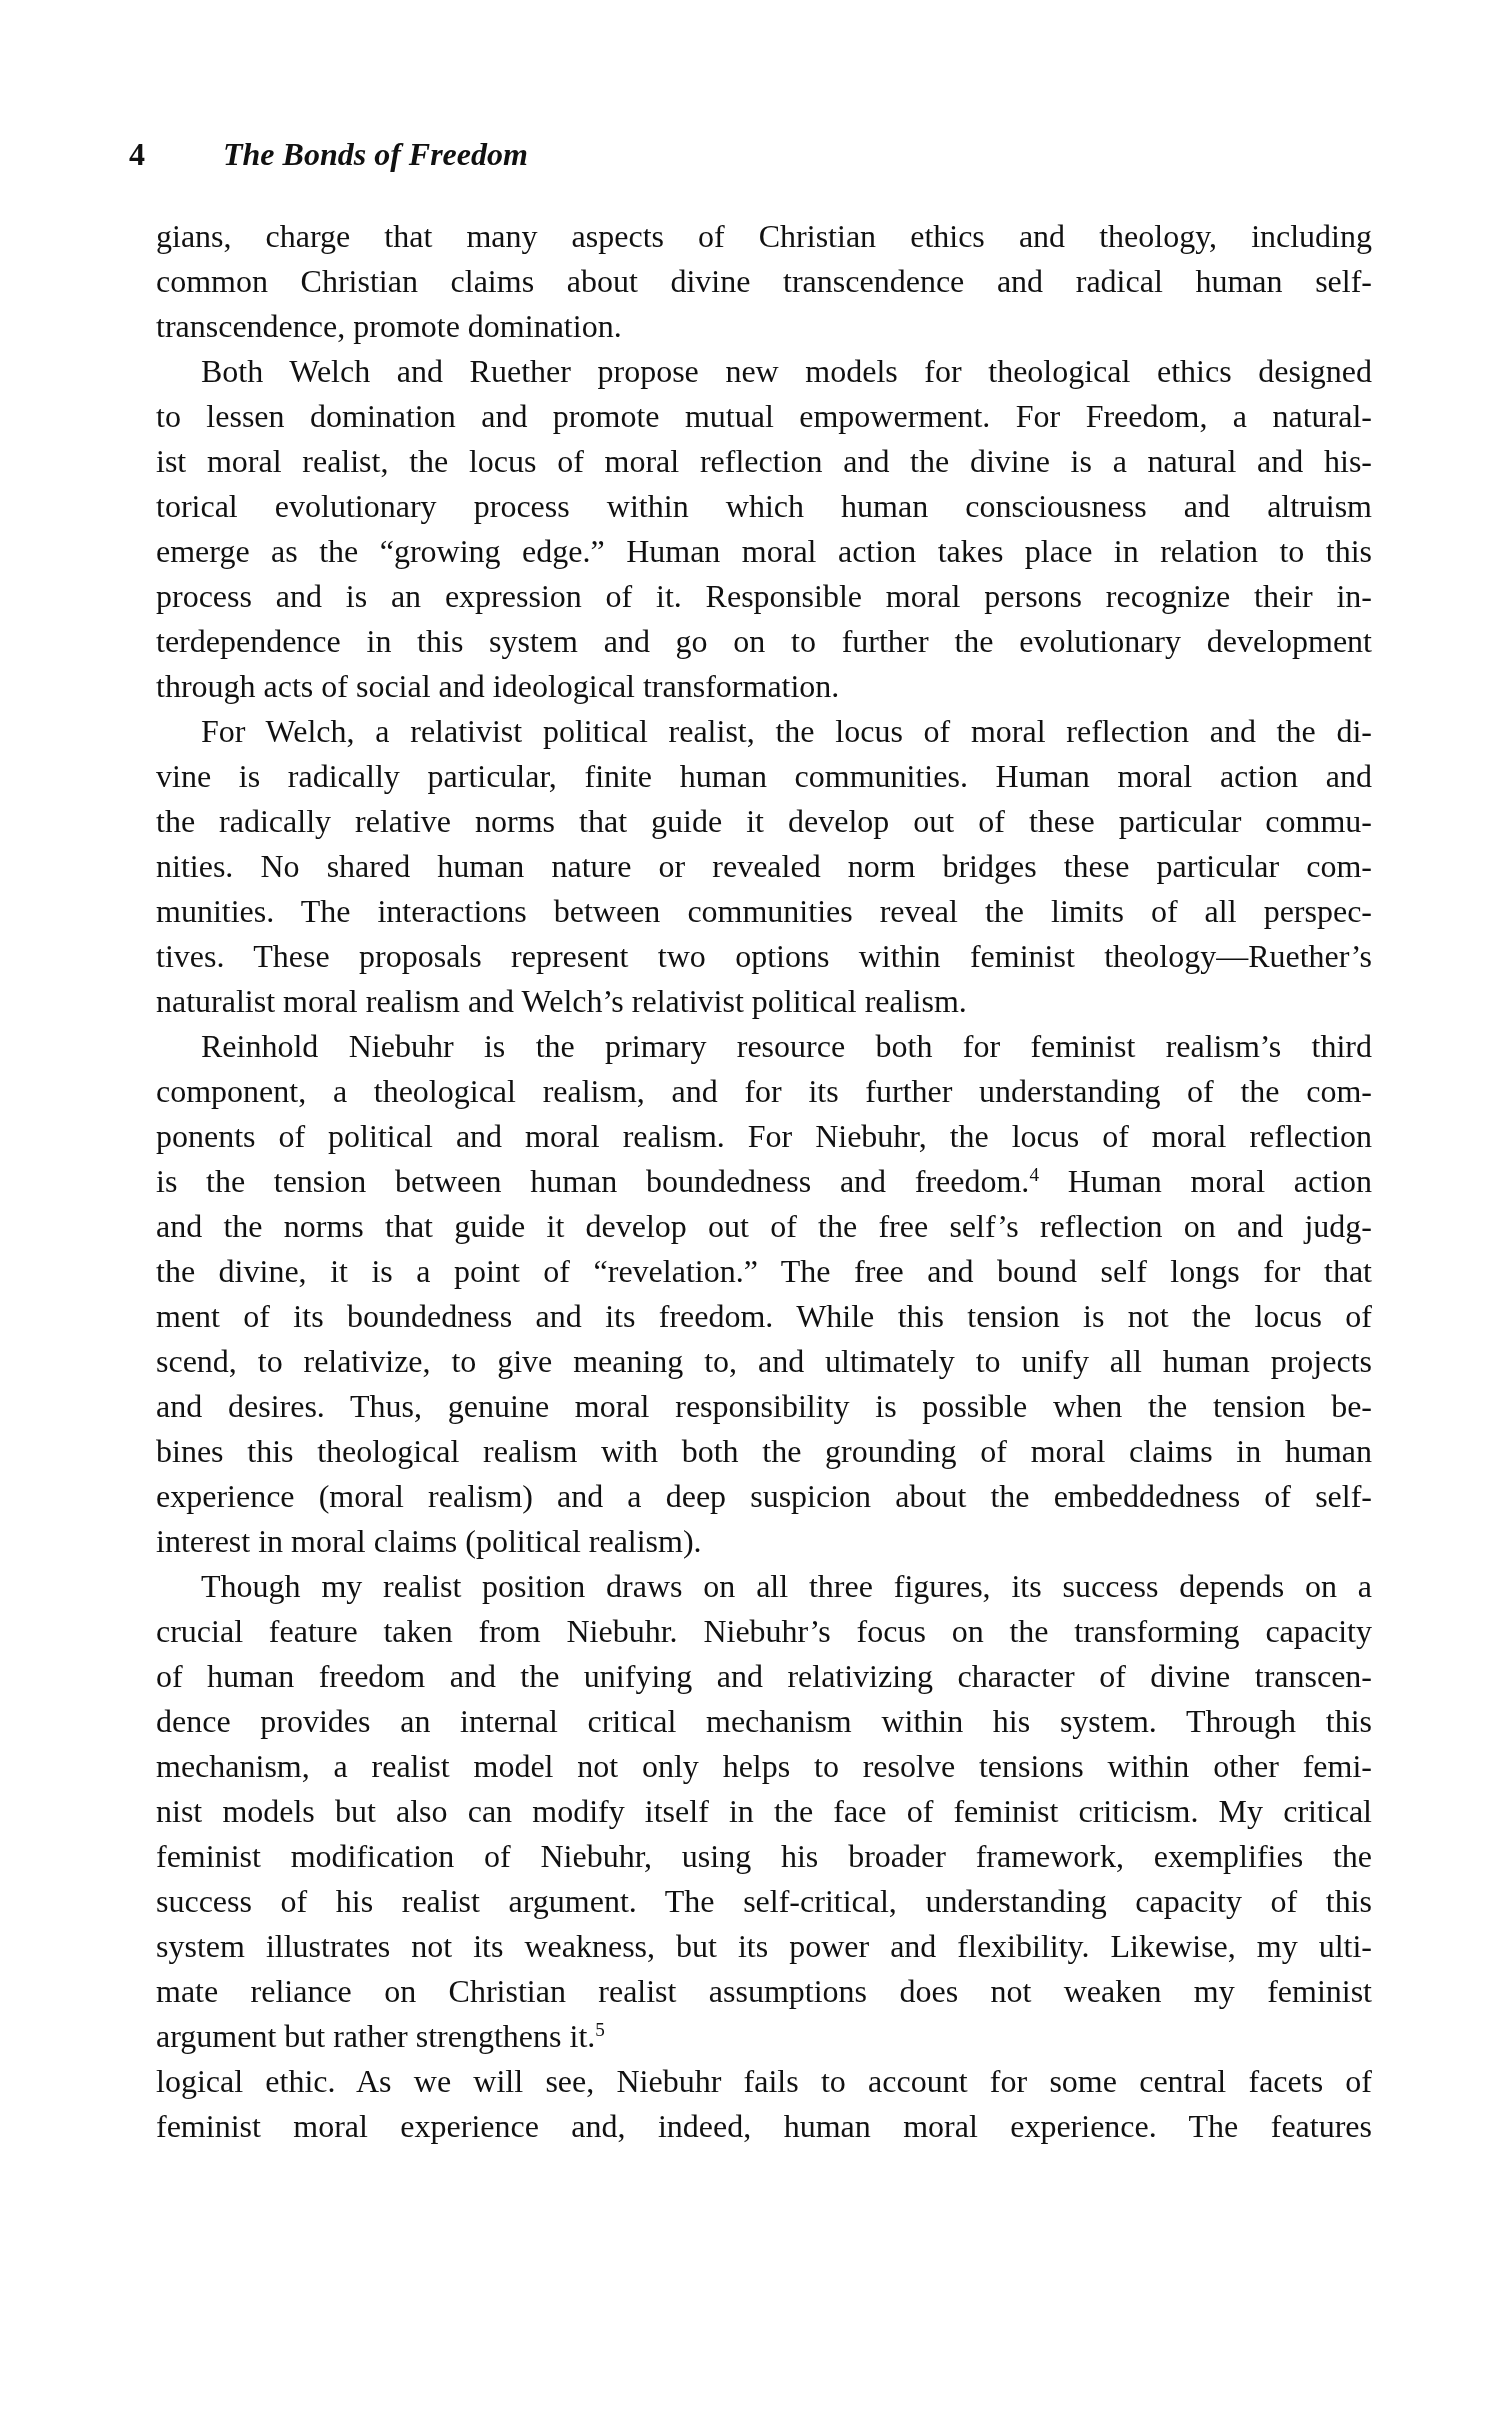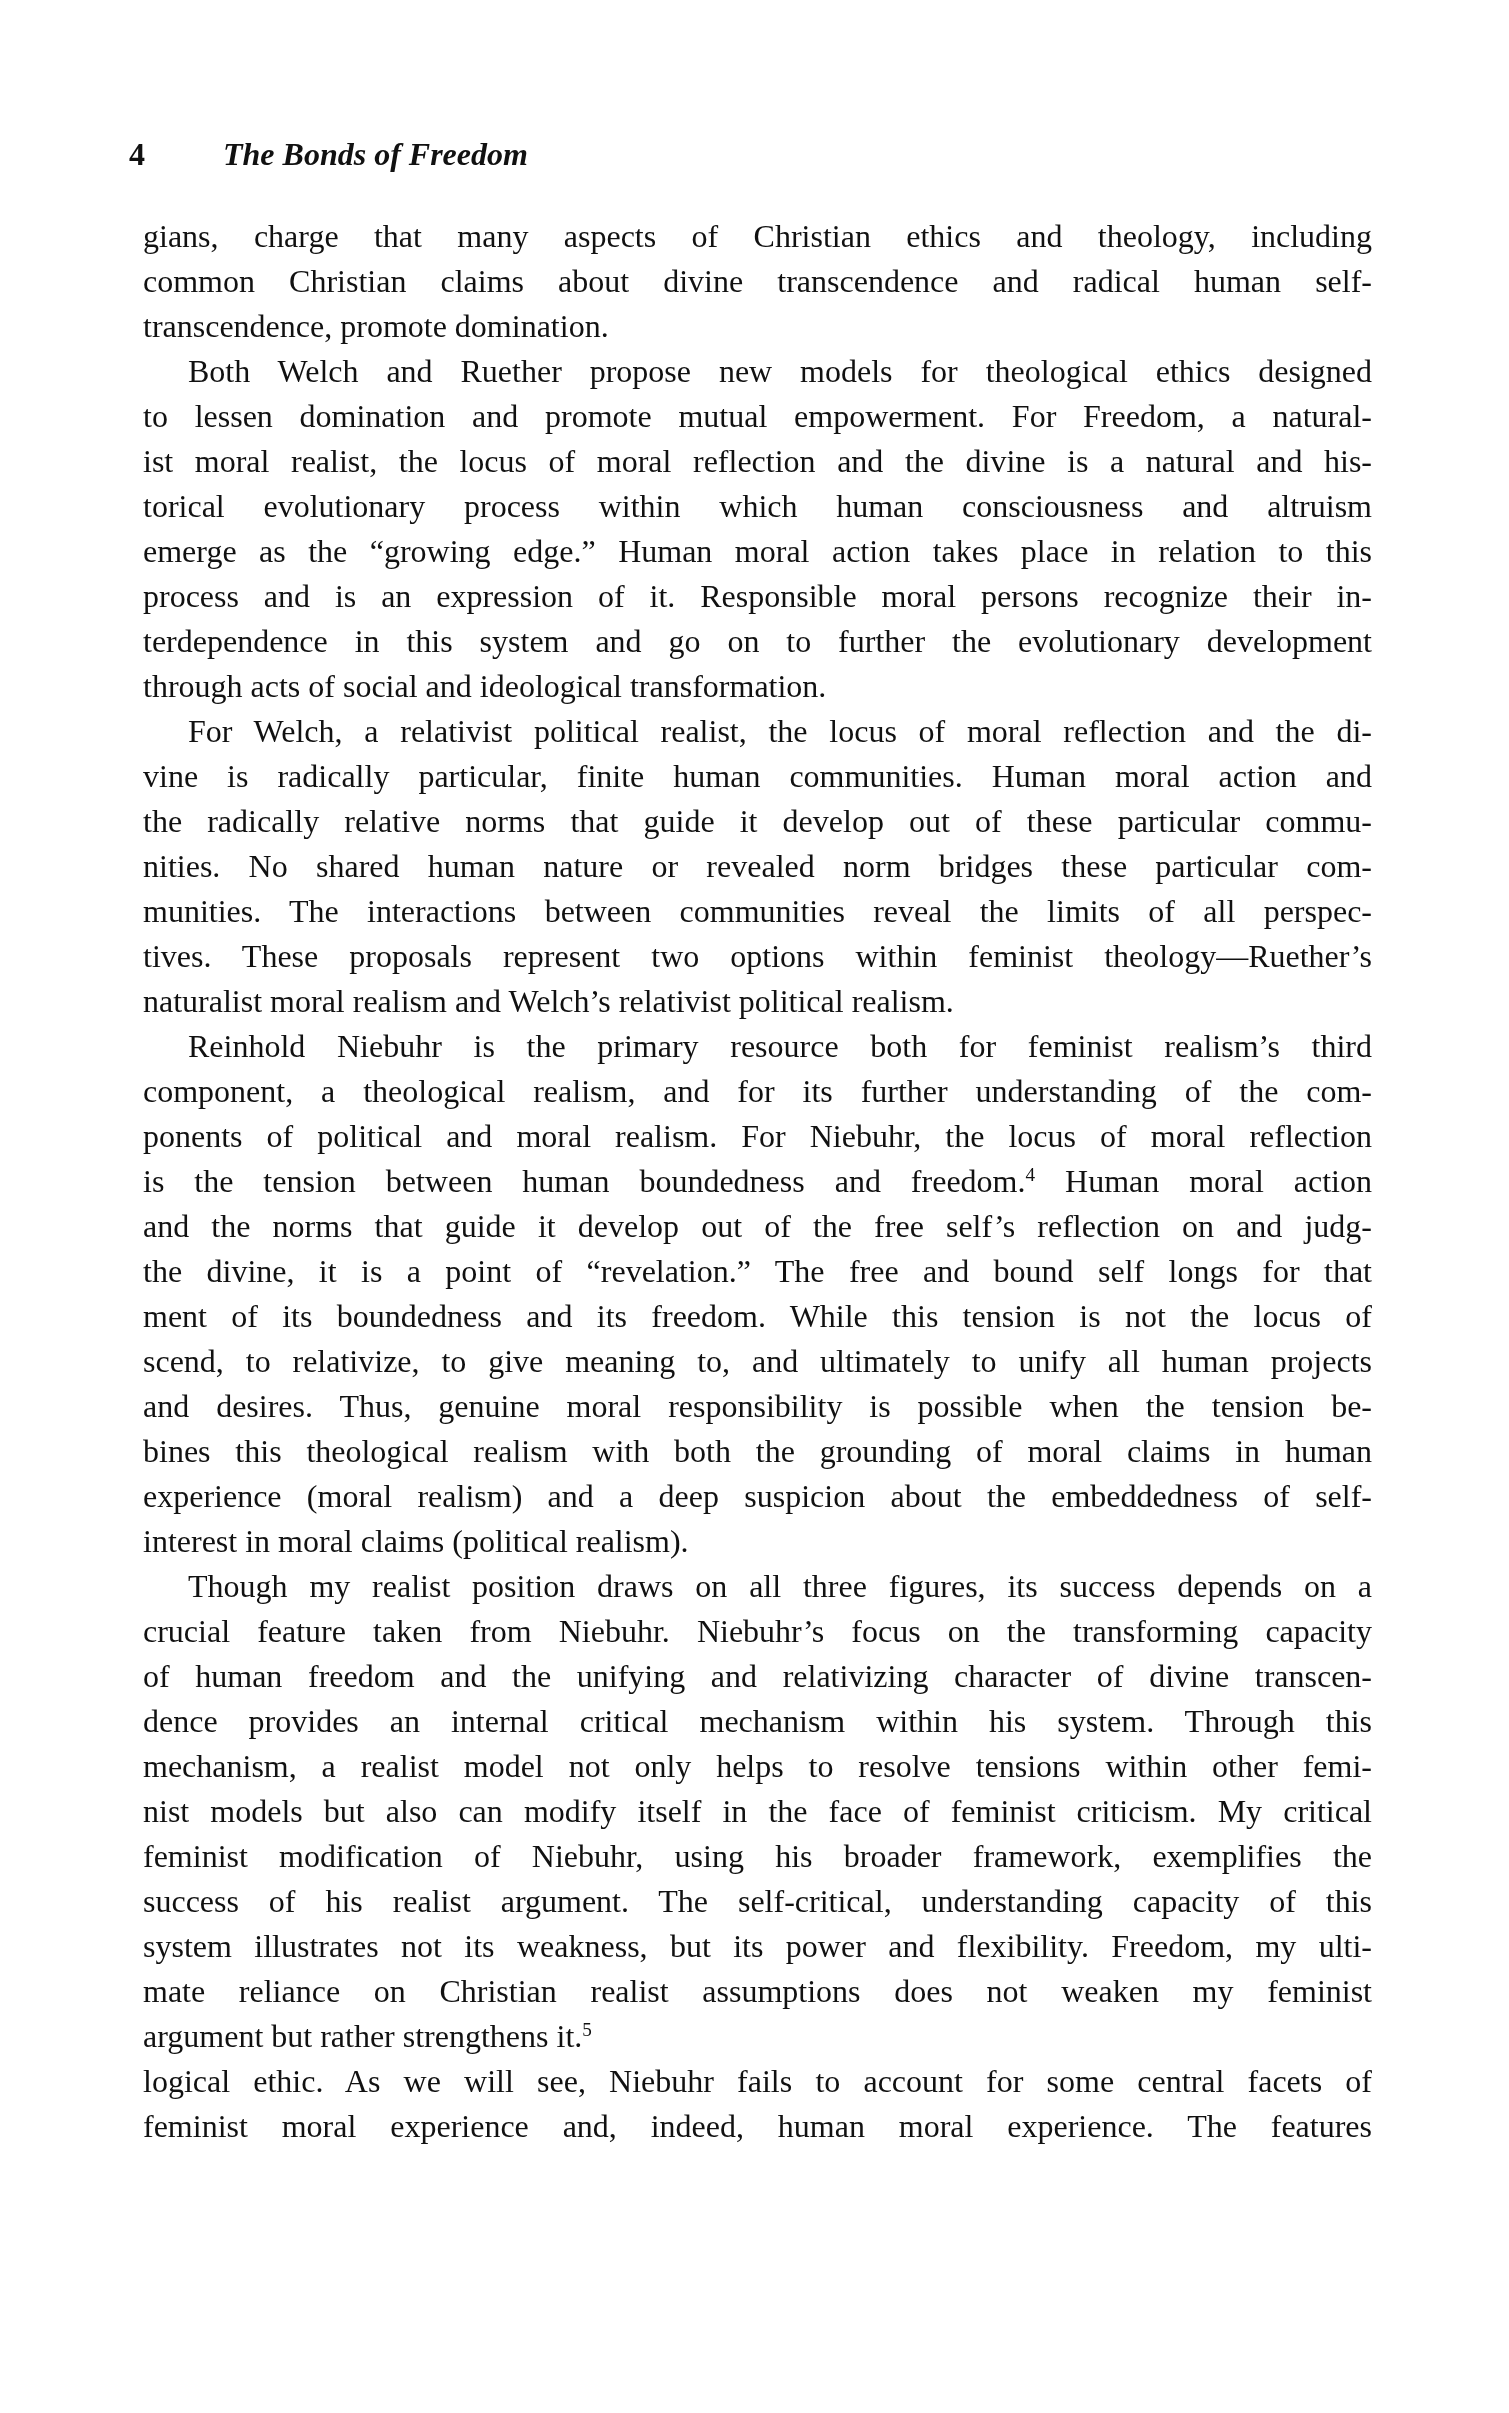--- a/index.html
+++ b/index.html
@@ -39,20 +39,21 @@
     width: 1229px;
     font-size: 32px;
   }
   .line {
     height: 45px;
     line-height: 45px;
     overflow: hidden;
     text-align: justify;
     text-align-last: justify;
     white-space: normal;
+    margin-left: 13px;
   }
   .line.indent {
     padding-left: 45px;
   }
   .line.last {
     text-align-last: left;
   }
   .line sup {
     font-size: 0.6em;
     line-height: 0;
@@ -107,21 +108,21 @@
     </div>
     <div class="paragraph">
       <div class="line indent"><span>Though my realist position draws on all three figures, its success depends on a</span></div>
       <div class="line"><span>crucial feature taken from Niebuhr. Niebuhr’s focus on the transforming capacity</span></div>
       <div class="line"><span>of human freedom and the unifying and relativizing character of divine transcen-</span></div>
       <div class="line"><span>dence provides an internal critical mechanism within his system. Through this</span></div>
       <div class="line"><span>mechanism, a realist model not only helps to resolve tensions within other femi-</span></div>
       <div class="line"><span>nist models but also can modify itself in the face of feminist criticism. My critical</span></div>
       <div class="line"><span>feminist modification of Niebuhr, using his broader framework, exemplifies the</span></div>
       <div class="line"><span>success of his realist argument. The self-critical, understanding capacity of this</span></div>
-      <div class="line"><span>system illustrates not its weakness, but its power and flexibility. Freedom, my ulti-</span></div>
+      <div class="line"><span>system illustrates not its weakness, but its power and flexibility. Likewise, my ulti-</span></div>
       <div class="line"><span>mate reliance on Christian realist assumptions does not weaken my feminist</span></div>
       <div class="line last"><span>argument but rather strengthens it.</span><sup>5</sup></div>
     </div>
     <div class="paragraph">
       <div class="line"><span>logical ethic. As we will see, Niebuhr fails to account for some central facets of</span></div>
       <div class="line"><span>feminist moral experience and, indeed, human moral experience. The features</span></div>
     </div>
   </div>
 
 

